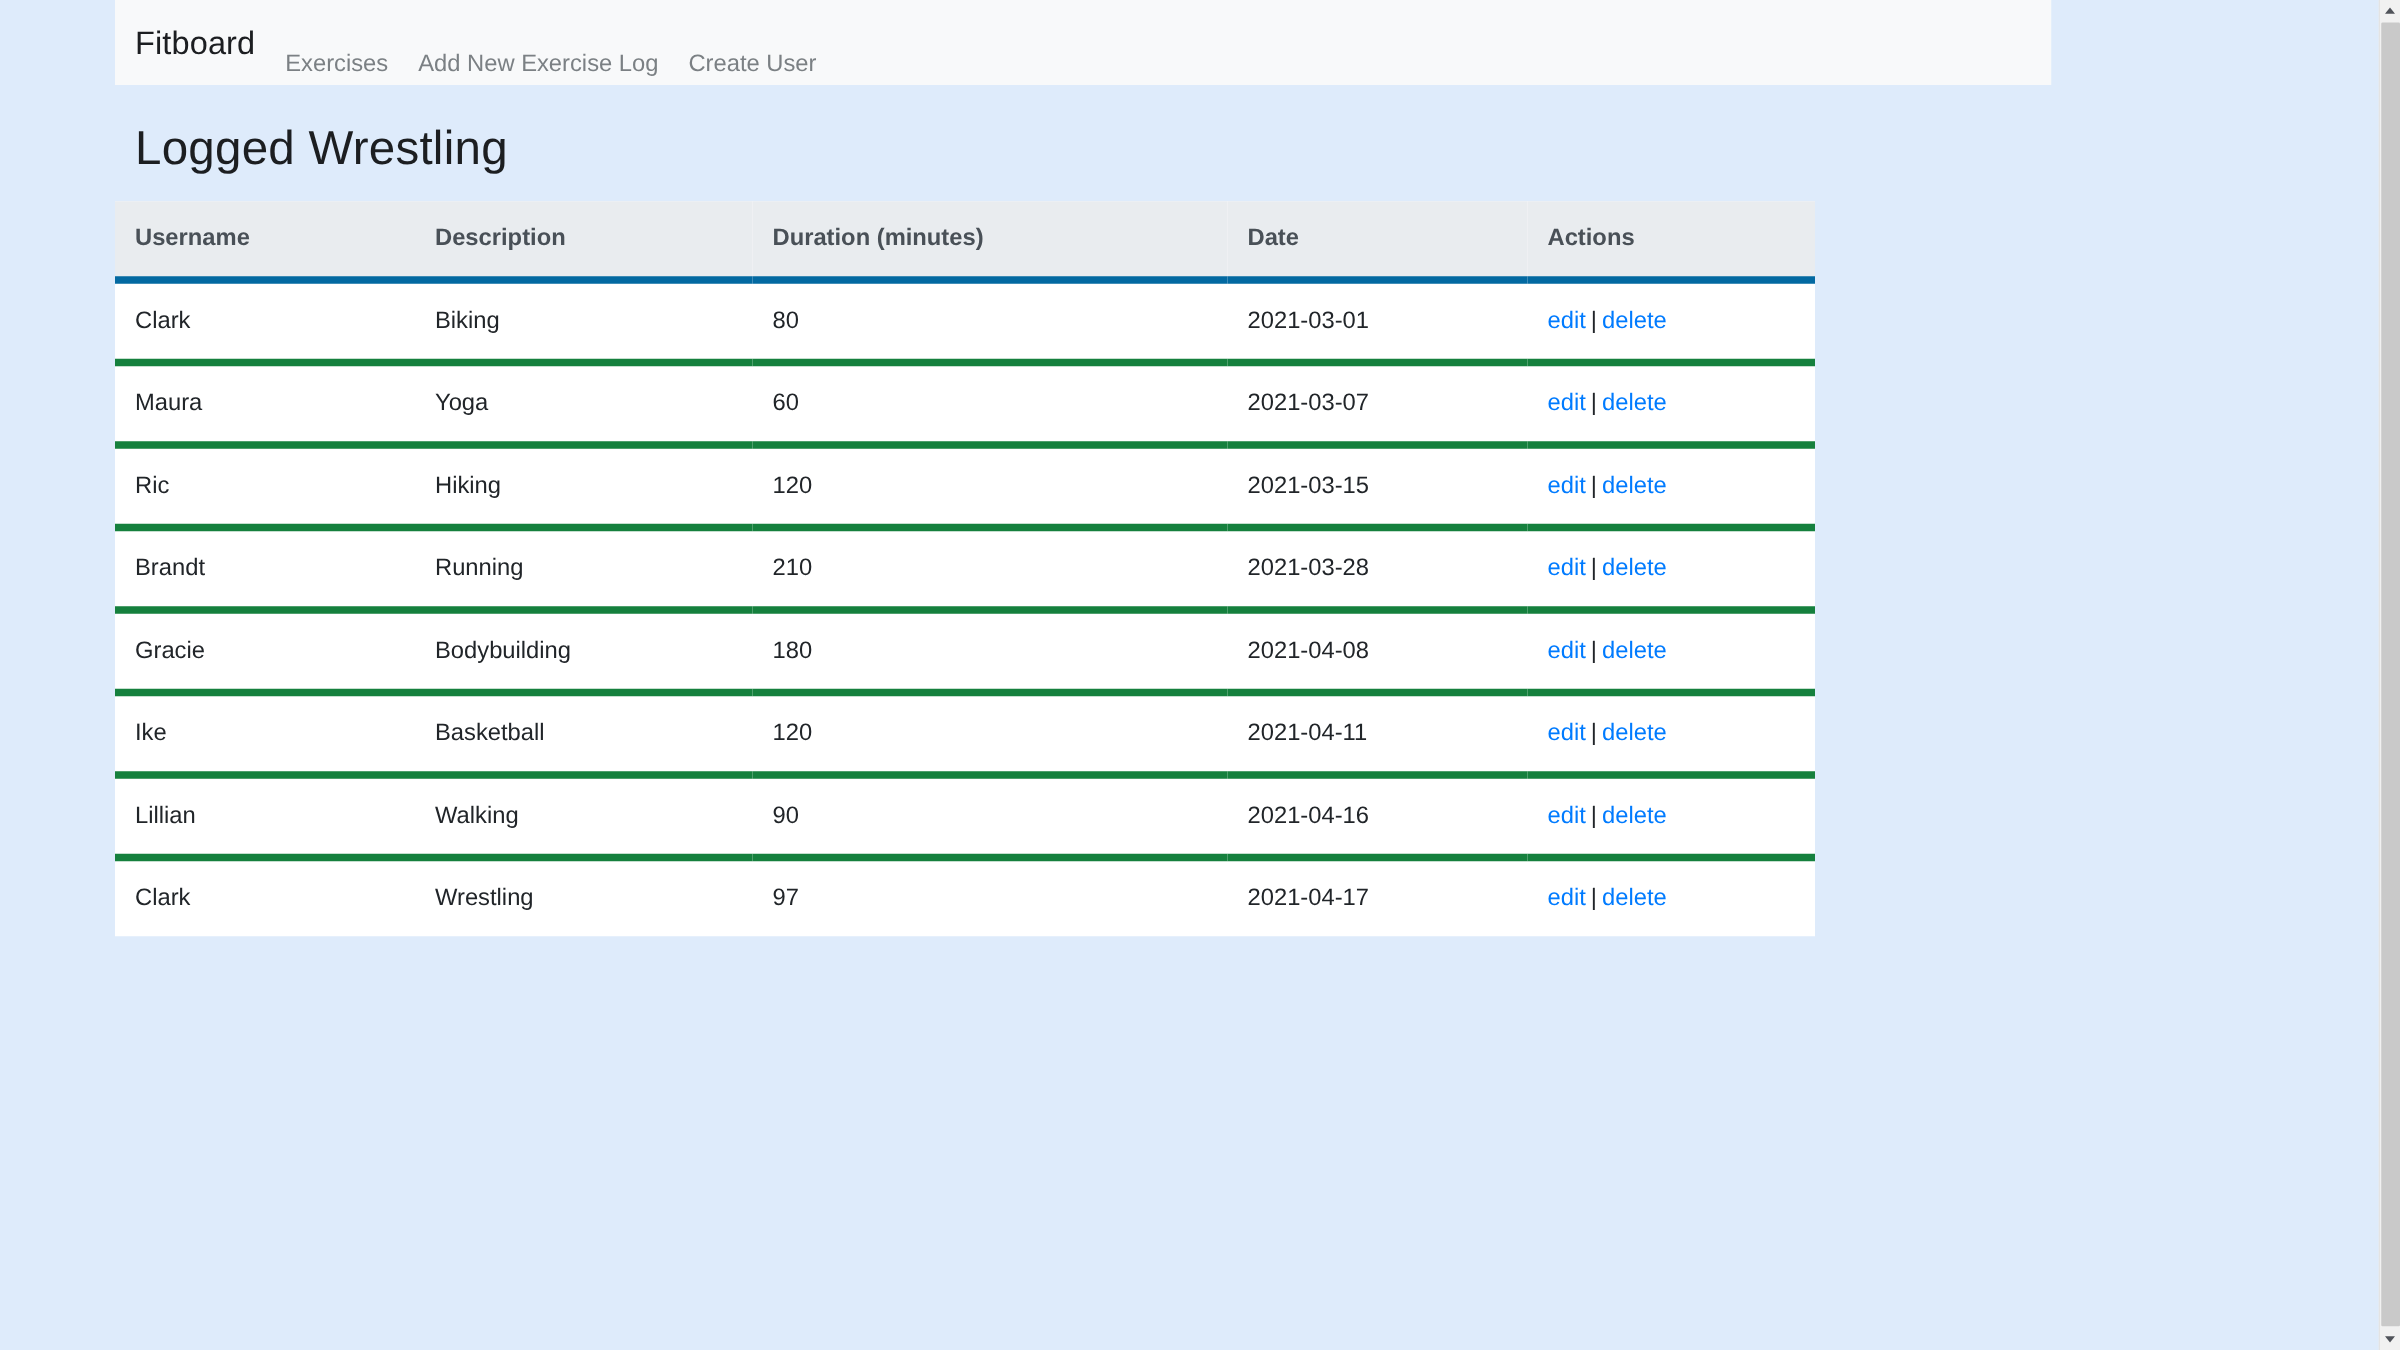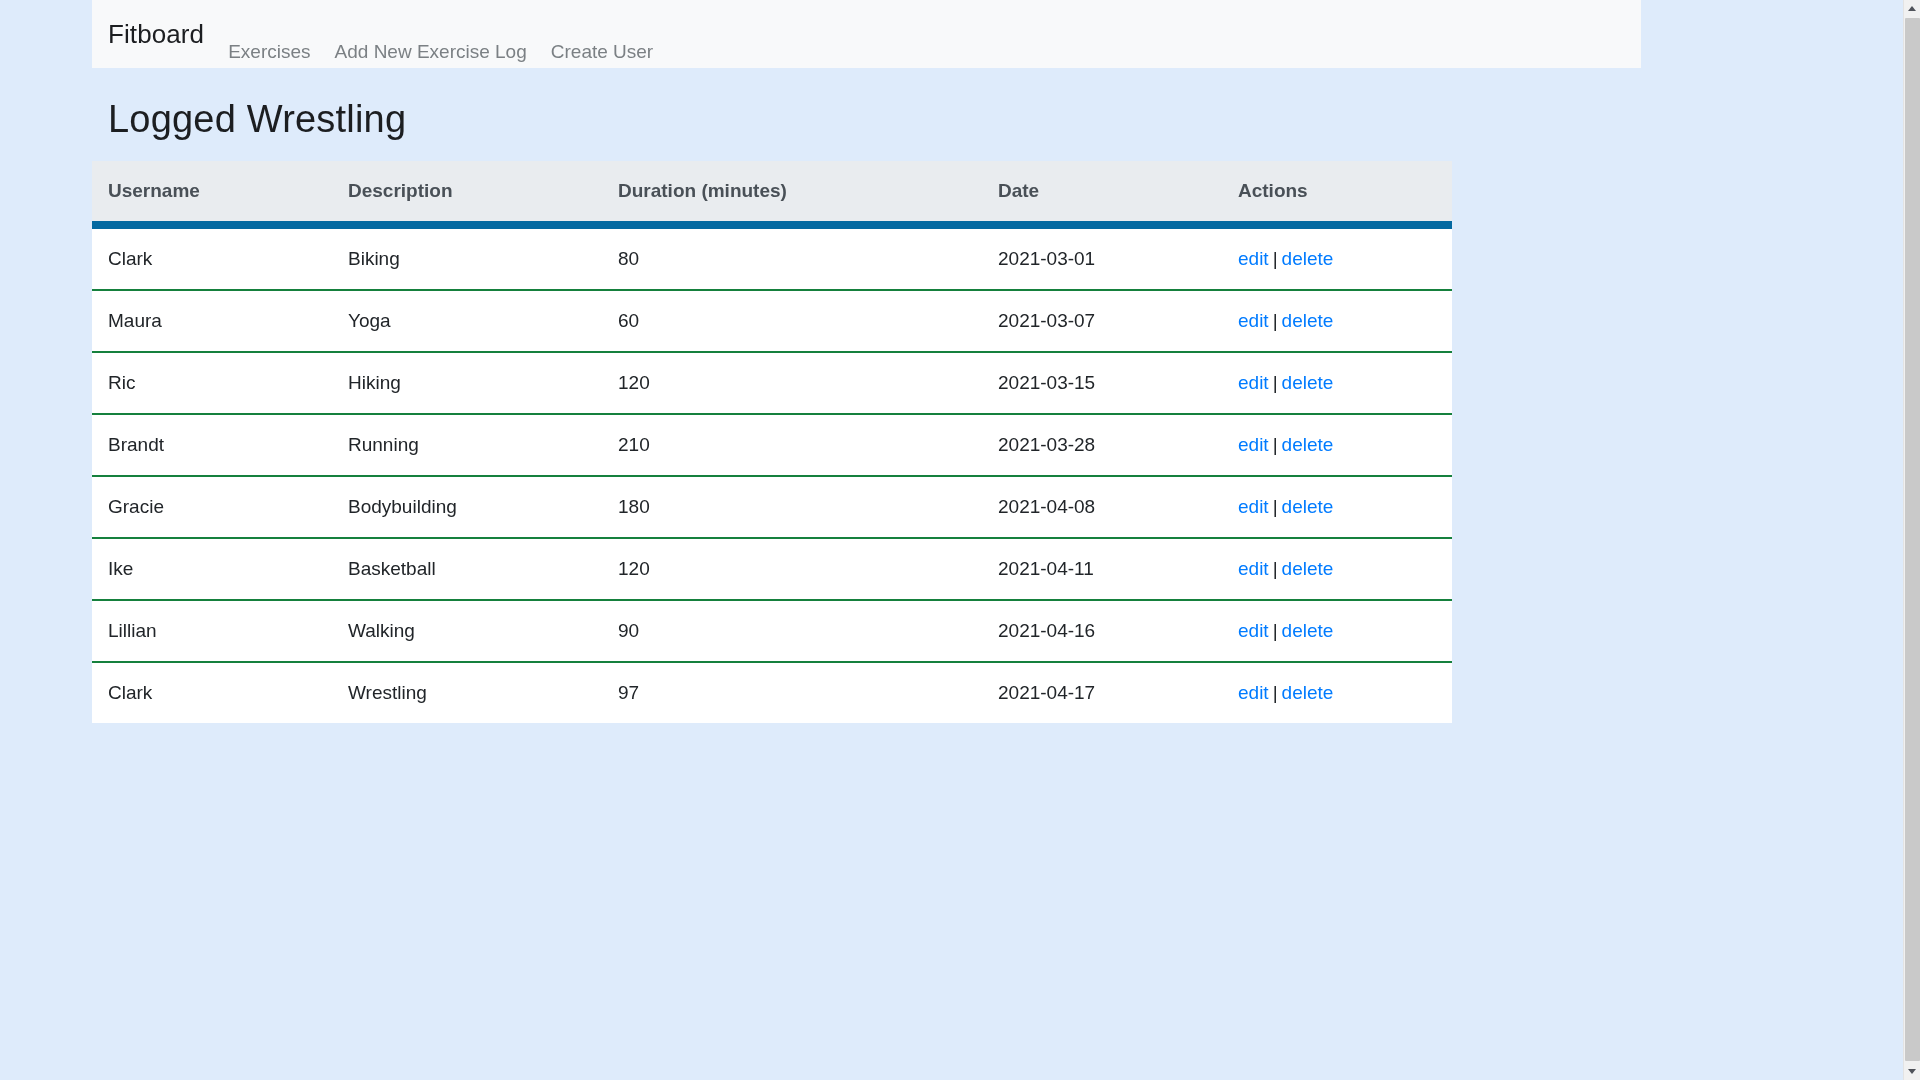--- a/index.html
+++ b/index.html
@@ -80,29 +80,29 @@
   }
   table.data-table thead tr {
     background: #e9ecef;
   }
   table.data-table th {
     text-align: left;
     font-size: 19px;
     font-weight: bold;
     color: #495057;
     padding: 19px 12px 19px 16px;
-    border-bottom: 8px solid #0369a1;
+    border-bottom: 6px solid #0369a1;
     box-sizing: border-box;
   }
   table.data-table td {
     text-align: left;
     font-size: 19px;
     color: #212529;
     padding: 19px 12px 19px 16px;
-    border-top: 2px solid #15803d;
+    border-top: 6px solid #15803d;
     box-sizing: border-box;
     white-space: nowrap;
   }
   table.data-table tbody tr:first-child td {
     border-top: none;
   }
   col.c-user { width: 240px; }
   col.c-desc { width: 270px; }
   col.c-dur  { width: 380px; }
   col.c-date { width: 240px; }

